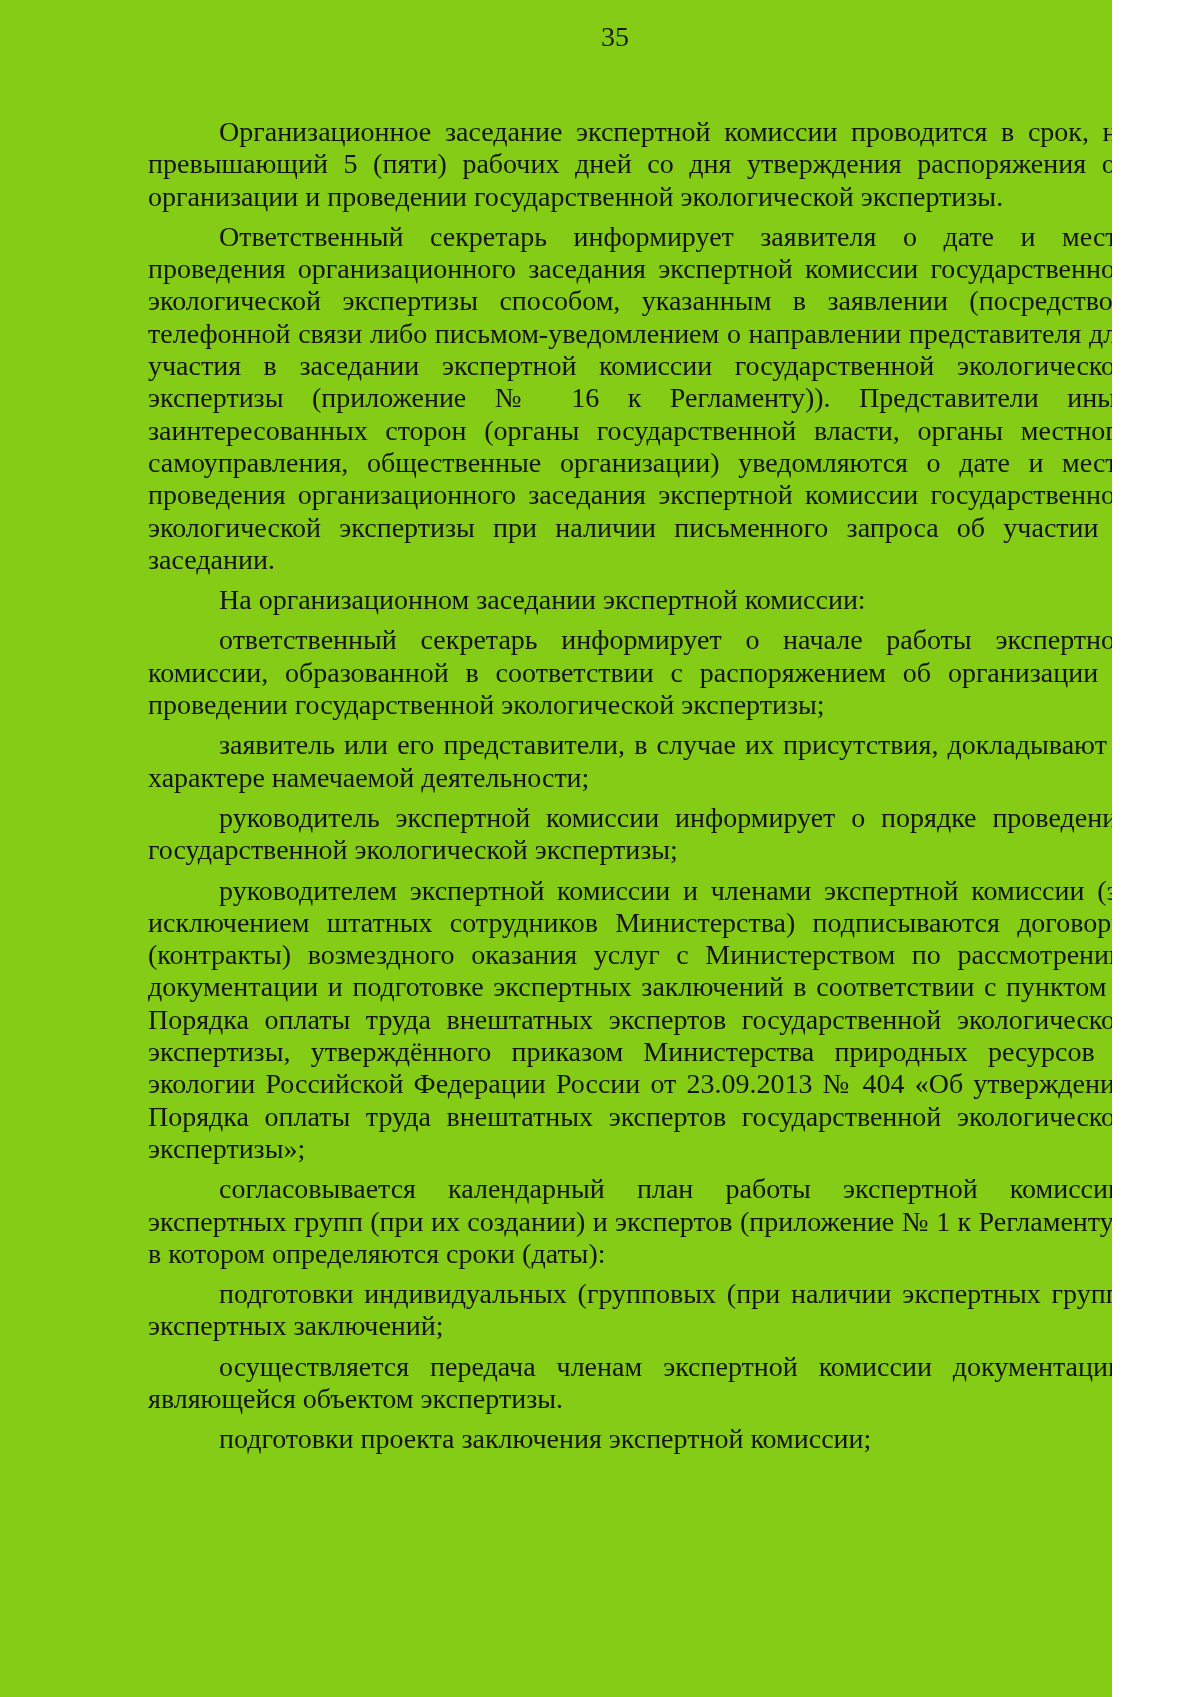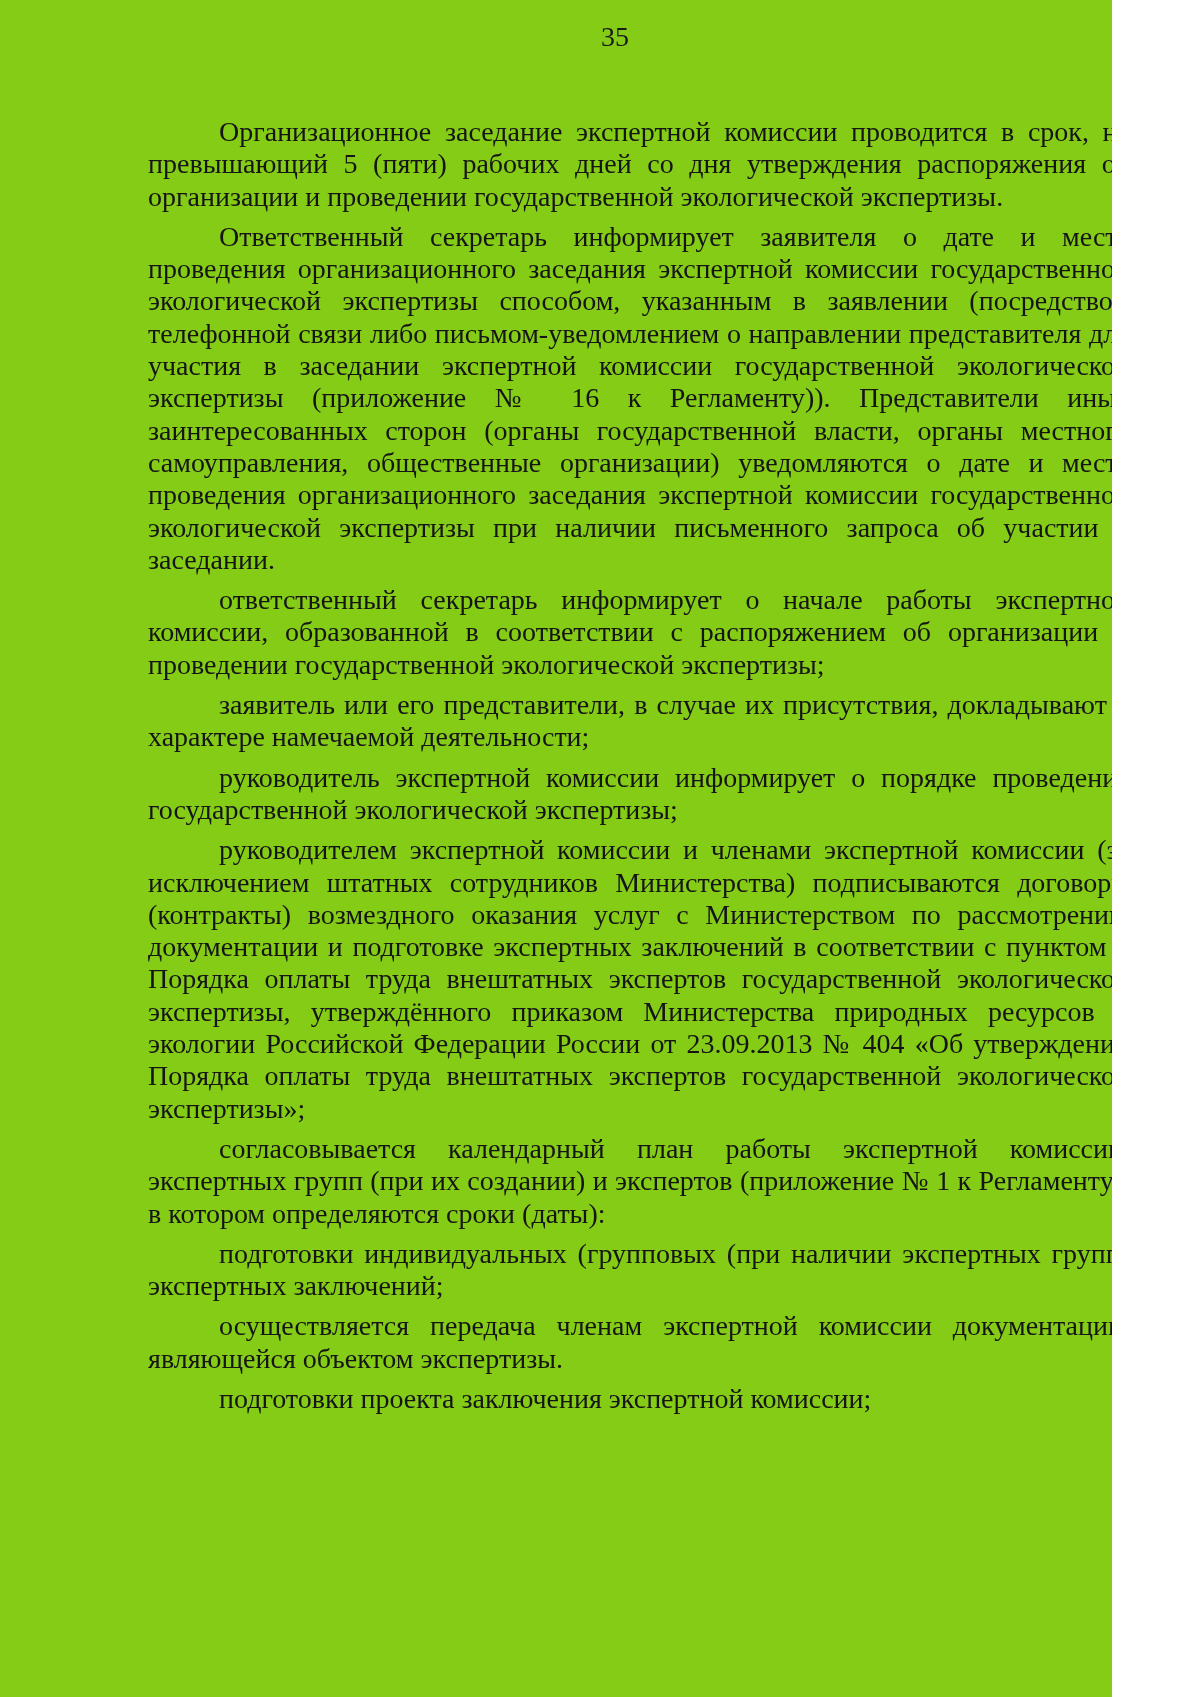--- a/index.html
+++ b/index.html
@@ -42,20 +42,21 @@
 </style>
 </head>
 <body>
 
 <div class="page">
   <div class="page-number">35</div>
 
   <div class="content">
     <p>Организационное заседание экспертной комиссии проводится в срок, не превышающий 5 (пяти) рабочих дней со дня утверждения распоряжения об организации и проведении государственной экологической экспертизы.</p>
     <p>Ответственный секретарь информирует заявителя о дате и месте проведения организационного заседания экспертной комиссии государственной экологической экспертизы способом, указанным в заявлении (посредством телефонной связи либо письмом-уведомлением о направлении представителя для участия в заседании экспертной комиссии государственной экологической экспертизы (приложение № 16 к Регламенту)). Представители иных заинтересованных сторон (органы государственной власти, органы местного самоуправления, общественные организации) уведомляются о дате и месте проведения организационного заседания экспертной комиссии государственной экологической экспертизы при наличии письменного запроса об участии в заседании.</p>
+    <p>На организационном заседании экспертной комиссии:</p>
     <p>ответственный секретарь информирует о начале работы экспертной комиссии, образованной в соответствии с распоряжением об организации и проведении государственной экологической экспертизы;</p>
     <p>заявитель или его представители, в случае их присутствия, докладывают о характере намечаемой деятельности;</p>
     <p>руководитель экспертной комиссии информирует о порядке проведения государственной экологической экспертизы;</p>
     <p>руководителем экспертной комиссии и членами экспертной комиссии (за исключением штатных сотрудников Министерства) подписываются договоры (контракты) возмездного оказания услуг с Министерством по рассмотрению документации и подготовке экспертных заключений в соответствии с пунктом 2 Порядка оплаты труда внештатных экспертов государственной экологической экспертизы, утверждённого приказом Министерства природных ресурсов и экологии Российской Федерации России от 23.09.2013 № 404 «Об утверждении Порядка оплаты труда внештатных экспертов государственной экологической экспертизы»;</p>
     <p>согласовывается календарный план работы экспертной комиссии, экспертных групп (при их создании) и экспертов (приложение № 1 к Регламенту), в котором определяются сроки (даты):</p>
     <p>подготовки индивидуальных (групповых (при наличии экспертных групп) экспертных заключений;</p>
     <p>осуществляется передача членам экспертной комиссии документации, являющейся объектом экспертизы.</p>
     <p>подготовки проекта заключения экспертной комиссии;</p>
   </div>
 </div>

